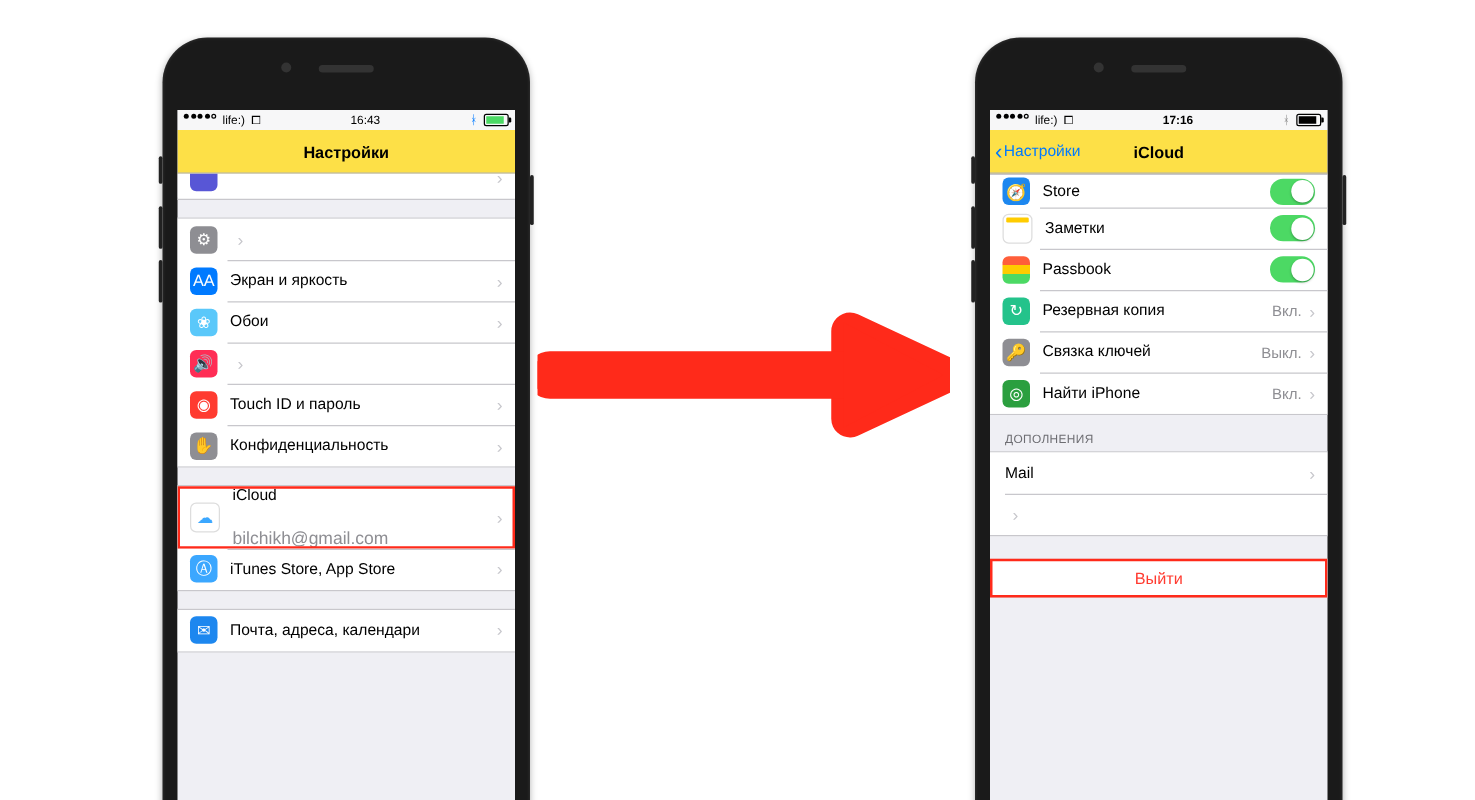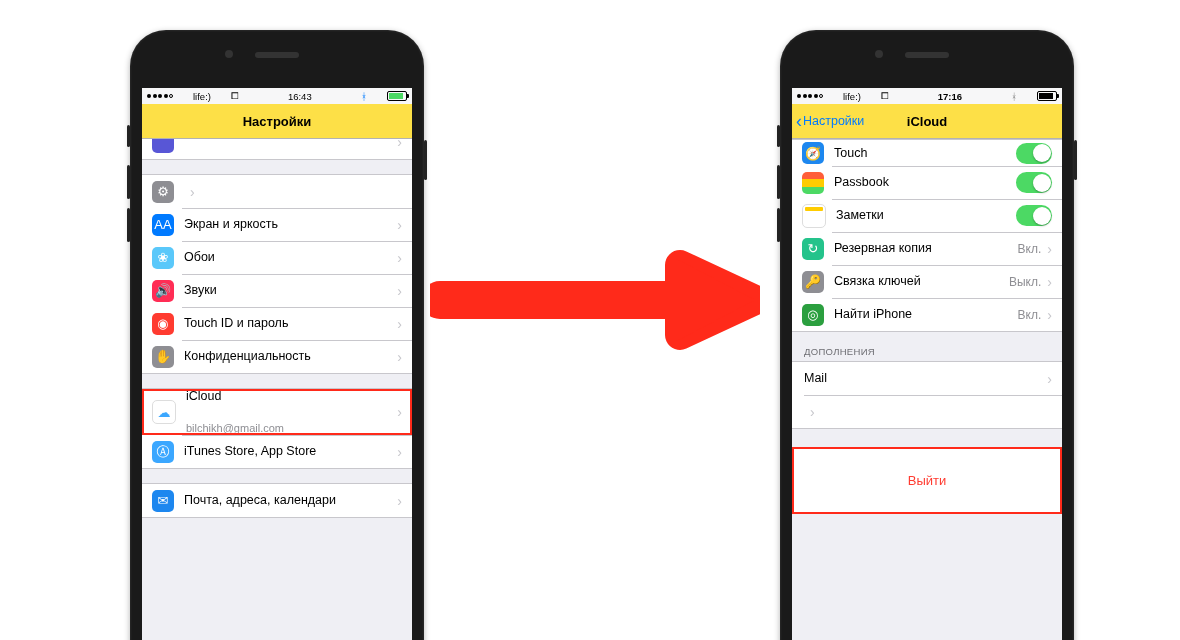--- a/index.html
+++ b/index.html
@@ -7,43 +7,43 @@
 .phone::before{content:'';position:absolute;top:22px;left:50%;transform:translateX(-50%);width:44px;height:6px;background:#333;border-radius:3px}
 .phone::after{content:'';position:absolute;bottom:13px;left:50%;transform:translateX(-50%);width:40px;height:40px;border:2px solid #3a3a3a;border-radius:50%;background:radial-gradient(circle,#1e1e1e 55%,#2b2b2b 60%)}
 .camera{position:absolute;top:20px;left:95px;width:8px;height:8px;background:#333;border-radius:50%}
 .side-btn{position:absolute;background:#222;border-radius:2px}
 .sb1{left:-3px;top:95px;width:3px;height:22px}
 .sb2{left:-3px;top:135px;width:3px;height:34px}
 .sb3{left:-3px;top:178px;width:3px;height:34px}
 .sb4{right:-3px;top:110px;width:3px;height:40px}
 .screen{width:100%;height:100%;background:#efeff4;overflow:hidden;position:relative;font-size:12px;color:#000}
 .statusbar{height:16px;background:#f7f7f8;display:flex;align-items:center;justify-content:space-between;padding:0 5px;font-size:9.5px;font-weight:500}
-.sb-l,.sb-r{display:flex;align-items:center;gap:20px}
+.sb-l,.sb-r{display:flex;align-items:flex-start;gap:5px}
 .dots{display:flex;gap:1.5px}
 .dot{width:4px;height:4px;border-radius:50%;background:#000}
 .dot.empty{background:transparent;border:.7px solid #000;box-sizing:border-box}
 .navbar{height:34px;background:#fde047;border-bottom:.5px solid #b2b2b2;display:flex;align-items:center;position:relative}
 .nav-title{position:absolute;left:0;right:0;text-align:center;font-size:13px;font-weight:600}
 .nav-back{display:flex;align-items:center;color:#007aff;font-size:12.5px;padding-left:4px;z-index:1}
 .nav-back .chev{font-size:18px;line-height:1;margin-right:1px}
 .group{margin-top:14px;background:#fff;border-top:.5px solid #c8c7cc;border-bottom:.5px solid #c8c7cc}
 .group.first{margin-top:0}
 .row{display:flex;align-items:center;min-height:33px;padding:0 10px 0 10px;position:relative;background:#fff}
 .row+.row::before{content:'';position:absolute;left:40px;right:0;top:0;height:.5px;background:#c8c7cc}
 .row.noicon+.row.noicon::before{left:12px}
 .row .icon{width:22px;height:22px;border-radius:5px;margin-right:10px;display:flex;align-items:center;justify-content:center;flex-shrink:0;color:#fff;font-size:13px}
 .row .lab{flex:1;font-size:12.5px;line-height:1.2}
-.row .sub{font-size:11px;color:#8e8e93;margin-top:18px}
+.row .sub{font-size:14px;color:#8e8e93;margin-top:18px}
 .row .chevron{color:#c7c7cc;font-size:14px;margin-left:6px}
 .row .detail{color:#8e8e93;font-size:12px}
 .toggle{width:36px;height:21px;border-radius:11px;background:#4cd964;position:relative;flex-shrink:0}
 .toggle::after{content:'';position:absolute;right:1.5px;top:1.5px;width:18px;height:18px;background:#fff;border-radius:50%;box-shadow:0 1px 2px rgba(0,0,0,.3)}
 .section-h{font-size:9.5px;color:#6d6d72;padding:14px 12px 4px;text-transform:uppercase;letter-spacing:.3px}
 .highlight{outline:2px solid #ff2a1a;outline-offset:-2px}
-.signout{background:#fff;text-align:center;color:#ff3b30;font-size:13px;padding:25px 0;border-top:.5px solid #c8c7cc;border-bottom:.5px solid #c8c7cc}
+.signout{background:#fff;text-align:center;color:#ff3b30;font-size:13px;padding:7px 0;border-top:.5px solid #c8c7cc;border-bottom:.5px solid #c8c7cc}
 .arrow{position:absolute;left:430px;top:240px;width:330px;height:120px}
 .arrow svg{width:100%;height:100%}
 .bt{font-size:10px;color:#007aff}
 .batt{width:18px;height:8px;border:1px solid #000;border-radius:2px;position:relative;display:inline-block}
 .batt::after{content:'';position:absolute;right:-3px;top:2px;width:2px;height:4px;background:#000;border-radius:0 1px 1px 0}
 .batt .fill{position:absolute;left:1px;top:1px;bottom:1px;width:80%;background:#4cd964}
 .batt.gray .fill{background:#000}
 .cut-top{height:20px;overflow:hidden;background:#fff;border-bottom:.5px solid #c8c7cc}
 .cut-top .row{min-height:33px;margin-top:-14px}
 </style>
@@ -99,21 +99,20 @@
         <div class="lab">Экран и яркость</div>
         <span class="chevron">›</span>
       </div>
       <div class="row">
         <div class="icon" style="background:#5ac8fa">❀</div>
         <div class="lab">Обои</div>
         <span class="chevron">›</span>
       </div>
       <div class="row">
         <div class="icon" style="background:#ff2d55">🔊</div>
-        <div class="lab">Звуки</div>
         <span class="chevron">›</span>
       </div>
       <div class="row">
         <div class="icon" style="background:#ff3b30">◉</div>
         <div class="lab">Touch ID и пароль</div>
         <span class="chevron">›</span>
       </div>
       <div class="row">
         <div class="icon" style="background:#8e8e93">✋</div>
         <div class="lab">Конфиденциальность</div>
@@ -188,36 +187,36 @@
       <div class="nav-back">
         <span class="chev">‹</span>
         <span>Настройки</span>
       </div>
       <div class="nav-title">iCloud</div>
     </div>
 
     <div class="group first">
       <div class="row" style="min-height:26px">
         <div class="icon" style="background:#1d87ef">🧭</div>
-        <div class="lab">Touch</div>
-        <div class="toggle"></div>
-      </div>
-      <div class="row">
-        <div class="icon" style="background:linear-gradient(#ff5e3a 33%,#ffcc00 33% 66%,#4cd964 66%)"></div>
-        <div class="lab">Passbook</div>
+        <div class="lab">Store</div>
         <div class="toggle"></div>
       </div>
       <div class="row">
         <div class="icon" style="background:#fff;border:.5px solid #ddd">
             <span style="background:#ffcc00;width:18px;height:4px;border-radius:1px;display:block;margin-top:-13px"></span>
           </div>
         <div class="lab">Заметки</div>
         <div class="toggle"></div>
       </div>
       <div class="row">
+        <div class="icon" style="background:linear-gradient(#ff5e3a 33%,#ffcc00 33% 66%,#4cd964 66%)"></div>
+        <div class="lab">Passbook</div>
+        <div class="toggle"></div>
+      </div>
+      <div class="row">
         <div class="icon" style="background:#24c38b">↻</div>
         <div class="lab">Резервная копия</div>
         <span class="detail">Вкл.</span>
         <span class="chevron">›</span>
       </div>
       <div class="row">
         <div class="icon" style="background:#8e8e93">🔑</div>
         <div class="lab">Связка ключей</div>
         <span class="detail">Выкл.</span>
         <span class="chevron">›</span>

